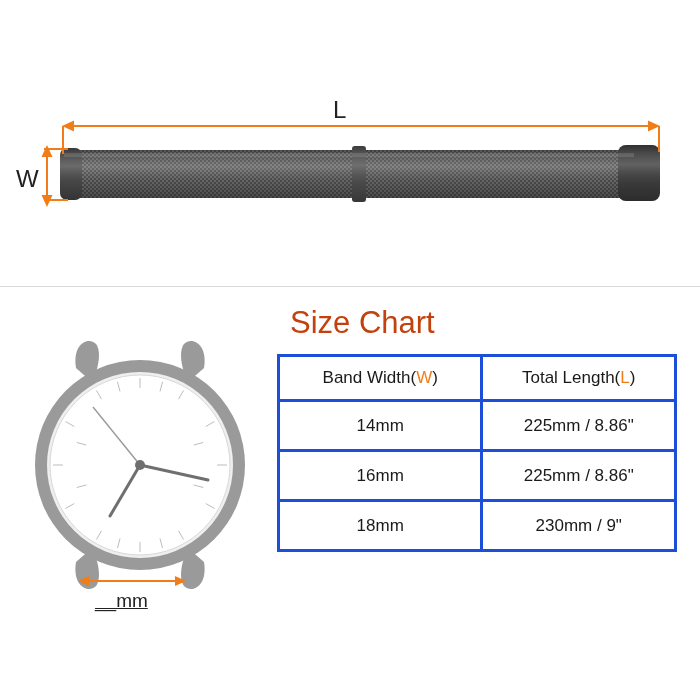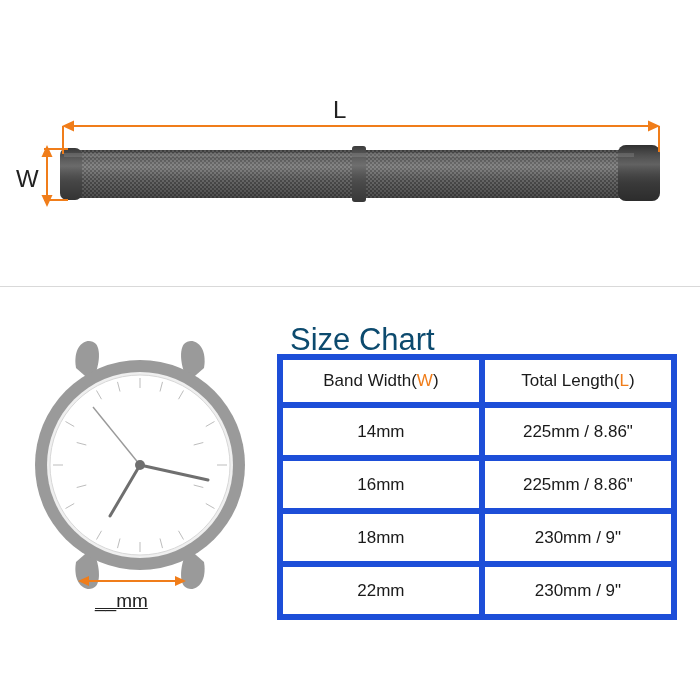--- a/index.html
+++ b/index.html
@@ -102,36 +102,36 @@
     left: 78px;
     top: 575px;
     width: 108px;
     height: 12px;
   }
 
   
   .chart-title {
     position: absolute;
     left: 290px;
-    top: 322px;
+    top: 305px;
     font-size: 31px;
     font-weight: normal;
-    color: #0c4a6e;
+    color: #c2410c;
   }
   table.size-chart {
     position: absolute;
     left: 277px;
     top: 354px;
     width: 400px;
     border-collapse: collapse;
     background: #fff;
   }
   table.size-chart th,
   table.size-chart td {
-    border: 6px solid #1d4ed8;
+    border: 3px solid #1d4ed8;
     text-align: center;
     font-weight: normal;
     color: #1a1a1a;
   }
   table.size-chart th {
     font-size: 17px;
     height: 42px;
     padding: 0 4px;
   }
   table.size-chart td {
@@ -272,20 +272,16 @@
         <td>225mm / 8.86"</td>
       </tr>
       <tr>
         <td>16mm</td>
         <td>225mm / 8.86"</td>
       </tr>
       <tr>
         <td>18mm</td>
         <td>230mm / 9"</td>
       </tr>
-      <tr>
-        <td>22mm</td>
-        <td>230mm / 9"</td>
-      </tr>
     </tbody>
   </table>
 
 </div>
 
 </body></html>

